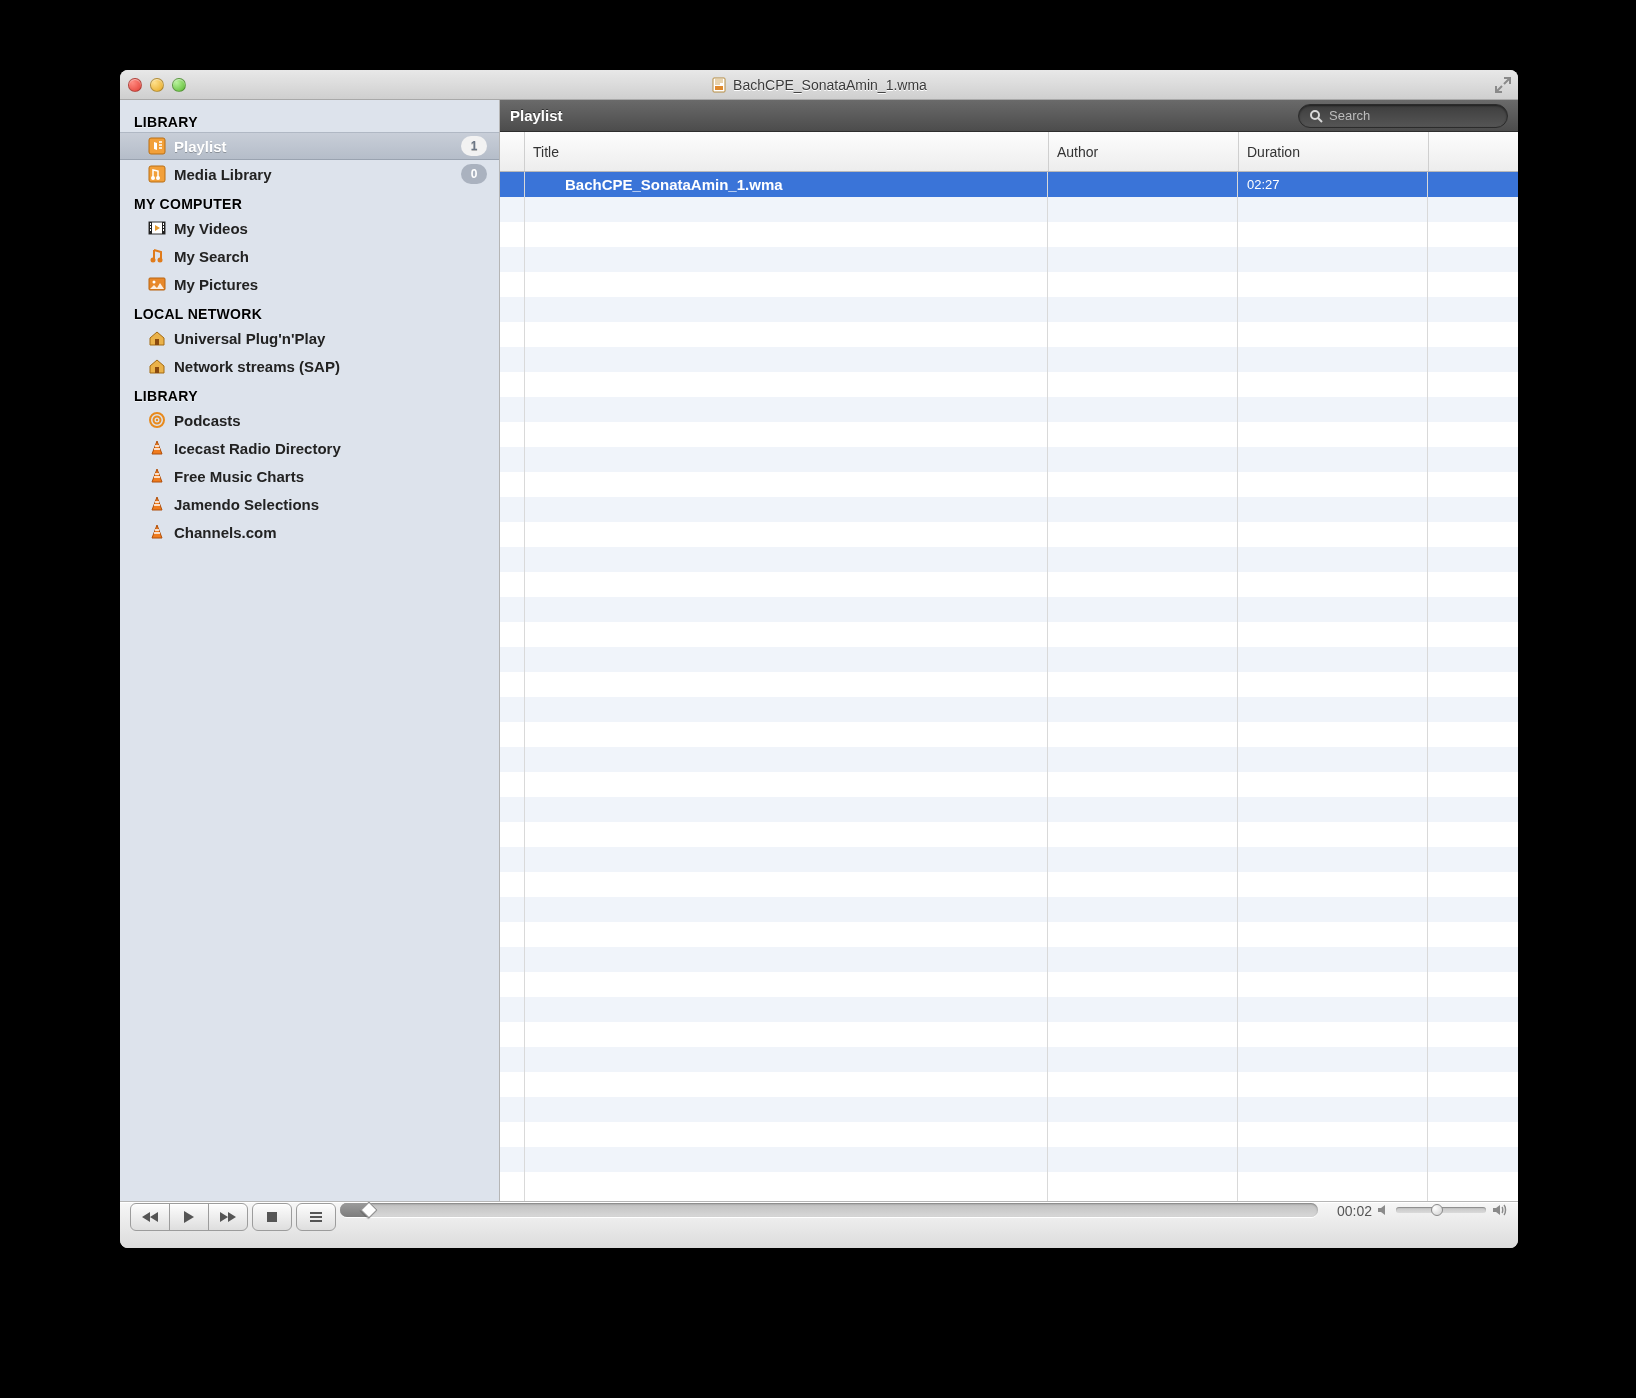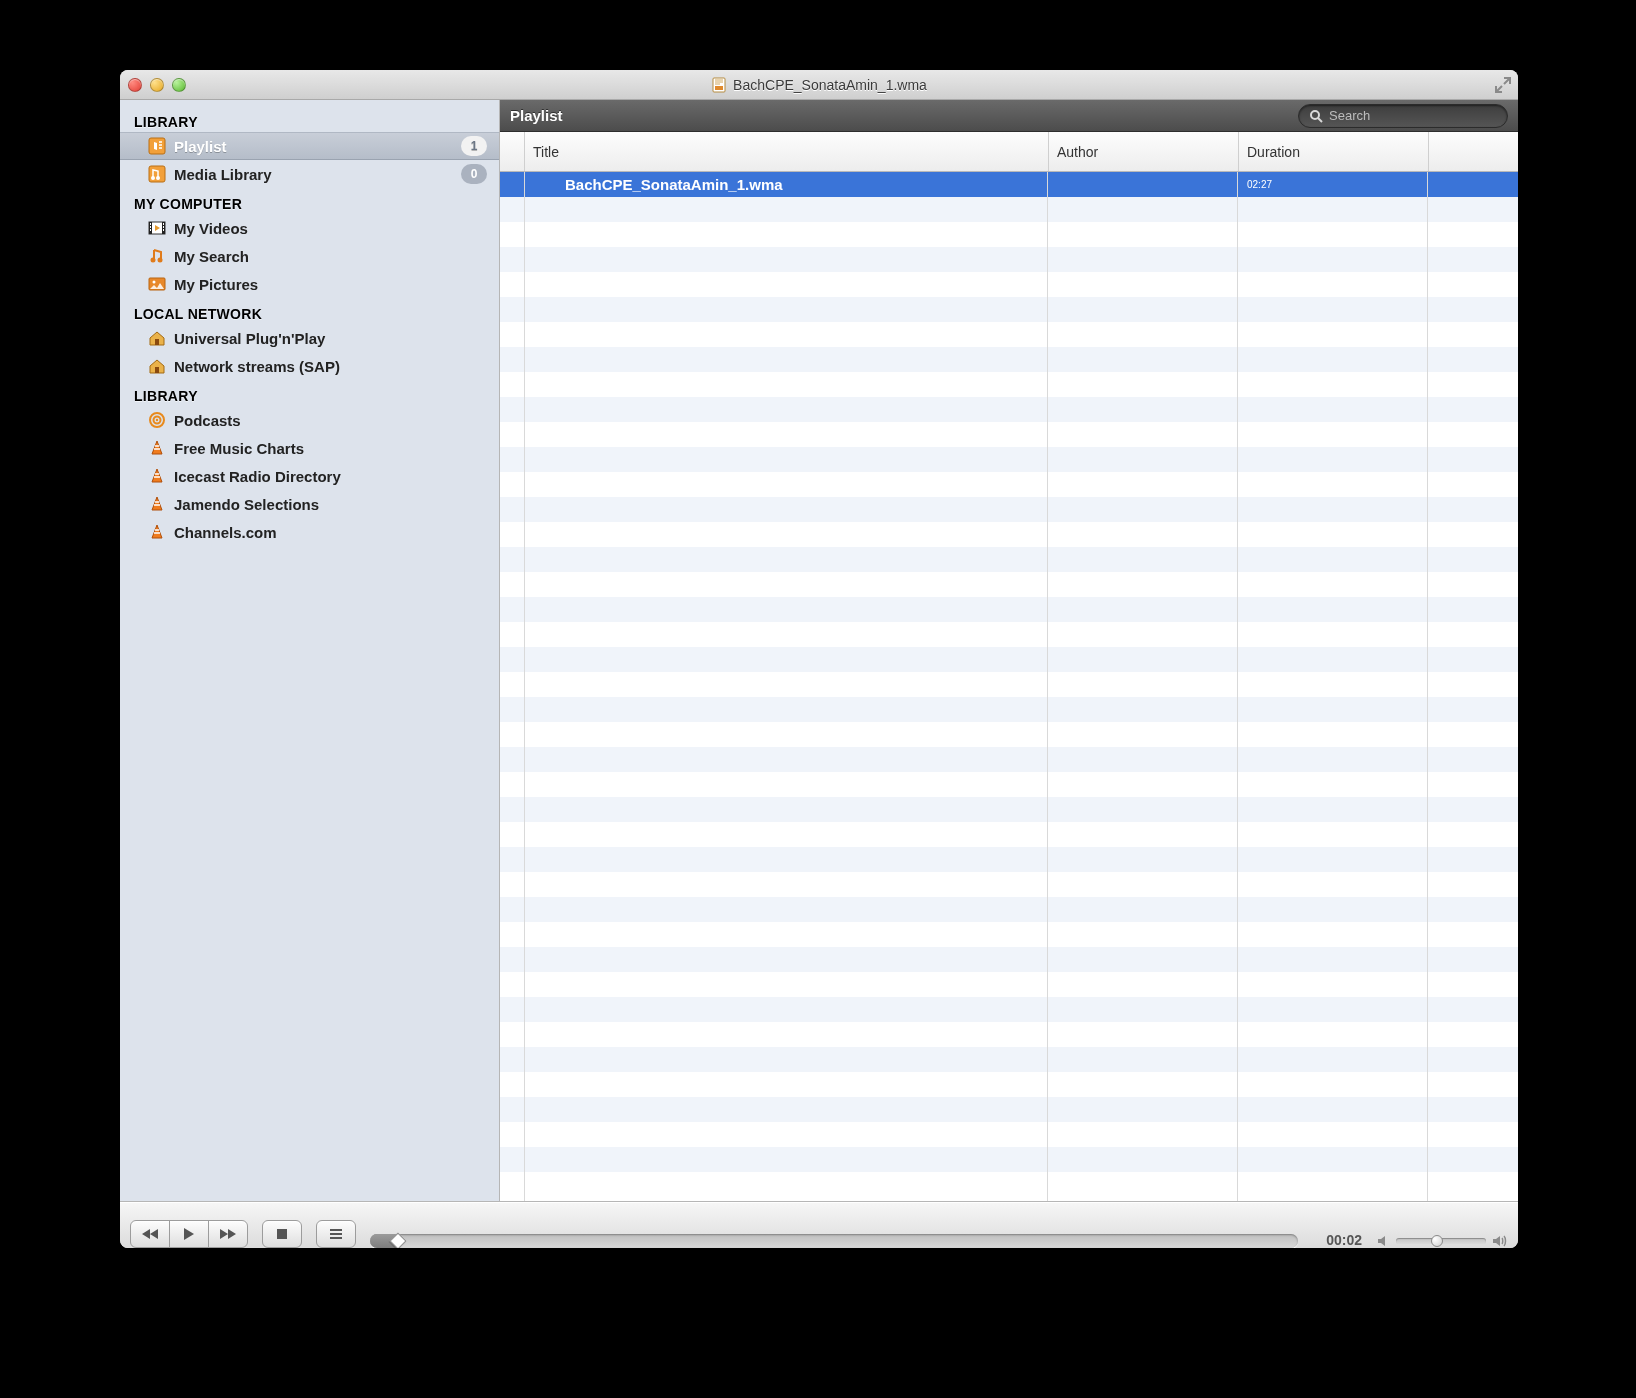--- a/index.html
+++ b/index.html
@@ -149,33 +149,32 @@
   .row {
     height: 25px; display:flex; align-items:center;
   }
   .row:nth-child(odd){ background:#f0f4fa; }
   .row:nth-child(even){ background:#ffffff; }
   .row.sel { background:#3a74d8 !important; color:#fff; }
   .row > div { padding:0 8px; overflow:hidden; white-space:nowrap; text-overflow:ellipsis; border-left:1px solid transparent; }
   .row .c-marker{ width:24px; padding:0;}
   .row .c-title{ flex:1; padding-left: 40px; font-size:15px;}
   .row .c-author{ width:190px; }
-  .row .c-dur{ width:190px; font-size:10px;}
+  .row .c-dur{ width:190px; font-size:13px;}
   .row .c-extra{ width:90px; }
   .row.sel .c-title{ font-weight:600; }
   
   .col-lines { position:absolute; inset:0; pointer-events:none; }
   .col-lines div{ position:absolute; top:0; bottom:0; width:1px; background:#d9d9d9; }
   
   .controls {
     height: 46px;
     background: linear-gradient(#f6f6f6,#dcdcdc);
-    display:flex; align-items:flex-end; padding: 0 10px; gap:14px;
+    display:flex; align-items:flex-start; padding: 0 10px; gap:4px;
     border-top:1px solid #fff;
-    font-weight:bold;
   }
   .btn-group{ display:flex; }
   .ctl-btn{
     width:40px; height:28px;
     background:linear-gradient(#fdfdfd,#dedede);
     border:1px solid #9c9c9c;
     display:flex;align-items:center;justify-content:center;
     color:#444;
     box-shadow: 0 1px 0 #fff inset;
   }
@@ -346,30 +345,30 @@
           </span>
         <span class="label">Podcasts</span>
       </div>
       <div class="side-item">
         <span class="side-icon">
             <svg viewBox="0 0 18 18">
               <path d="M9 2l5 13H4z" fill="#f07c1e" stroke="#b04f0a"></path>
               <path d="M6 10h6M7 7h4" stroke="#fff" stroke-width="1.3"></path>
             </svg>
           </span>
-        <span class="label">Free Music Charts</span>
+        <span class="label">Icecast Radio Directory</span>
       </div>
       <div class="side-item">
         <span class="side-icon">
             <svg viewBox="0 0 18 18">
               <path d="M9 2l5 13H4z" fill="#f07c1e" stroke="#b04f0a"></path>
               <path d="M6 10h6M7 7h4" stroke="#fff" stroke-width="1.3"></path>
             </svg>
           </span>
-        <span class="label">Icecast Radio Directory</span>
+        <span class="label">Free Music Charts</span>
       </div>
       <div class="side-item">
         <span class="side-icon">
             <svg viewBox="0 0 18 18">
               <path d="M9 2l5 13H4z" fill="#f07c1e" stroke="#b04f0a"></path>
               <path d="M6 10h6M7 7h4" stroke="#fff" stroke-width="1.3"></path>
             </svg>
           </span>
         <span class="label">Jamendo Selections</span>
       </div>

